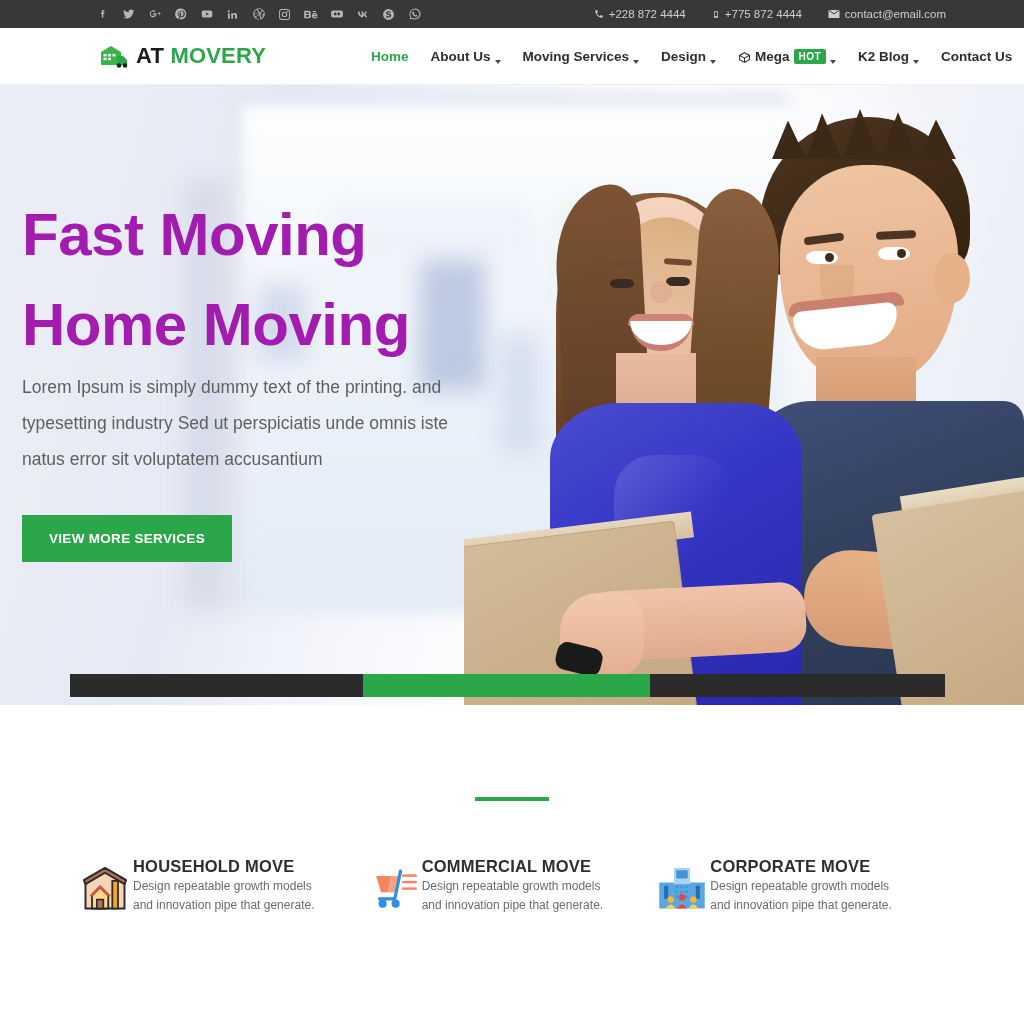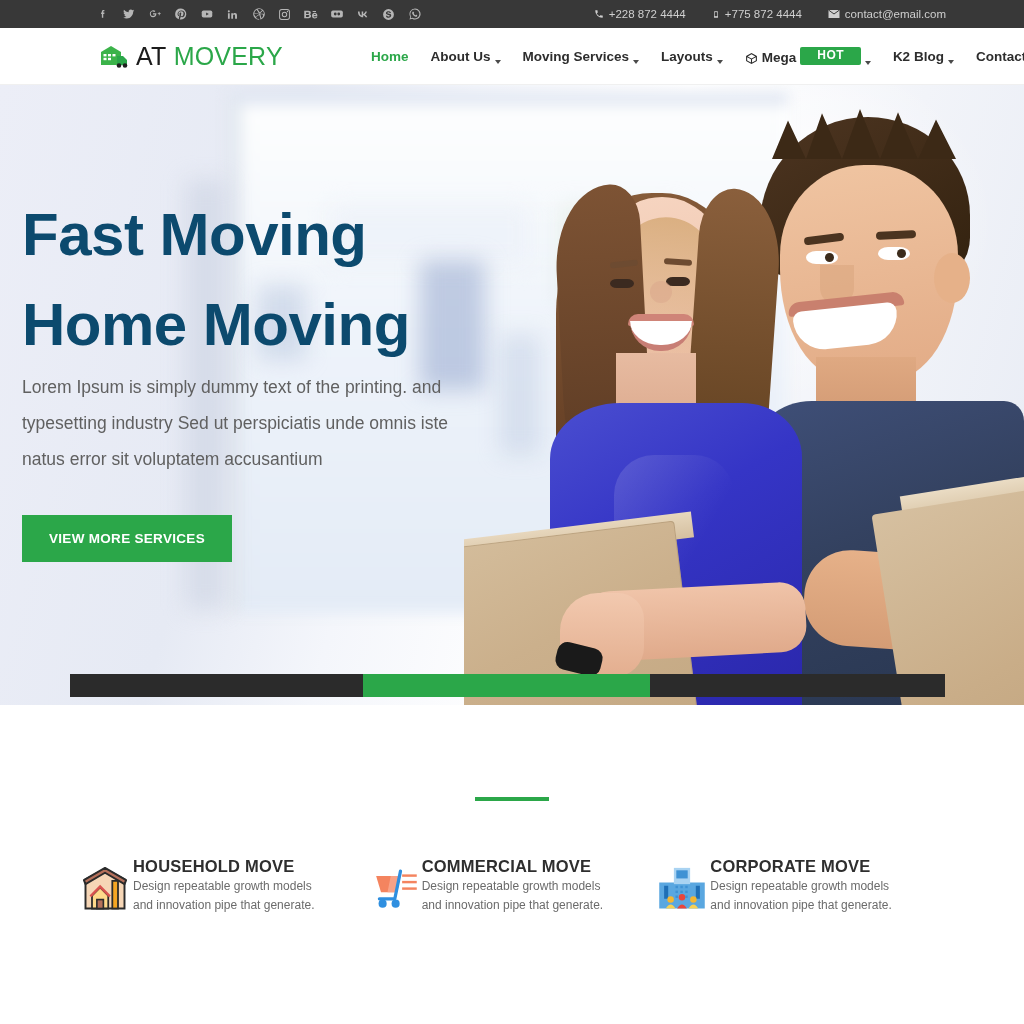--- a/index.html
+++ b/index.html
@@ -52,21 +52,21 @@
     background: #ffffff;
     display: flex;
     align-items: center;
     position: relative;
     border-bottom: 1px solid #f0f0f0;
   }
   .logo {
     display: flex; align-items: center; gap: 7px;
     margin-left: 99px;
   }
-  .logo-text { font-size: 25px; font-weight: normal; letter-spacing: .2px; }
+  .logo-text { font-size: 22px; font-weight: bold; letter-spacing: .2px; }
   .logo-at { color: #1c1c1c; }
   .logo-movery { color: #2ba749; }
 
   .nav {
     position: absolute;
     left: 360px;
     display: flex;
     align-items: center;
     gap: 0px;
   }
@@ -82,22 +82,22 @@
   .caret {
     display: inline-block;
     width: 0; height: 0;
     border-left: 3.6px solid transparent;
     border-right: 3.6px solid transparent;
     border-top: 4.2px solid #4a4a4a;
     margin-top: 2px;
   }
   .hot-badge {
     background: #2ba749; color: #fff;
-    font-size: 12px; font-weight: bold;
-    padding: 2px 17px; border-radius: 2px;
+    font-size: 10px; font-weight: bold;
+    padding: 2px 5px; border-radius: 2px;
     letter-spacing: .4px;
     line-height: 1.1;
   }
 
   
   .hero {
     position: relative;
     height: 620px;
     overflow: hidden;
     background: #e9ecf5;
@@ -219,21 +219,21 @@
   .box-right-top { position: absolute; left: 436px; top: 384px; width: 350px; height: 30px;
     background: linear-gradient(180deg,#eadcc4,#d6c1a1); transform: rotate(-9deg); }
 
   
   .hero-text {
     position: absolute; left: 22px; top: 105px;
     width: 470px; z-index: 5;
   }
   .hero-h1 {
     font-size: 60px; font-weight: bold;
-    color: #0c4a6e; line-height: 1.5;
+    color: #a21caf; line-height: 1.5;
     letter-spacing: -.5px;
   }
   .hero-p {
     font-size: 17.5px; color: #606060; line-height: 2.05;
   }
   .hero-btn {
     display: inline-block;
     margin-top: 37px;
     background: #2ba749; color: #ffffff;
     font-size: 13.5px; font-weight: bold;
@@ -405,21 +405,21 @@
     </div>
     <div class="nav-item">
       <span>About Us</span>
       <i class="caret"></i>
     </div>
     <div class="nav-item">
       <span>Moving Services</span>
       <i class="caret"></i>
     </div>
     <div class="nav-item">
-      <span>Layouts</span>
+      <span>Design</span>
       <i class="caret"></i>
     </div>
     <div class="nav-item">
       <svg width="13" height="13" viewBox="0 0 24 24" style="fill:#2d2d2d">
           <path d="M12 2 2 7.5v9L12 22l10-5.5v-9L12 2zm0 2.3 7 3.9-7 3.8-7-3.8 7-3.9zM4 9.6l7 3.8v6.2l-7-3.8V9.6zm9 10V13.4l7-3.8v6.2l-7 3.8z"></path>
         </svg>
       <span>Mega</span>
       <span class="hot-badge">HOT</span>
       <i class="caret"></i>
     </div>

